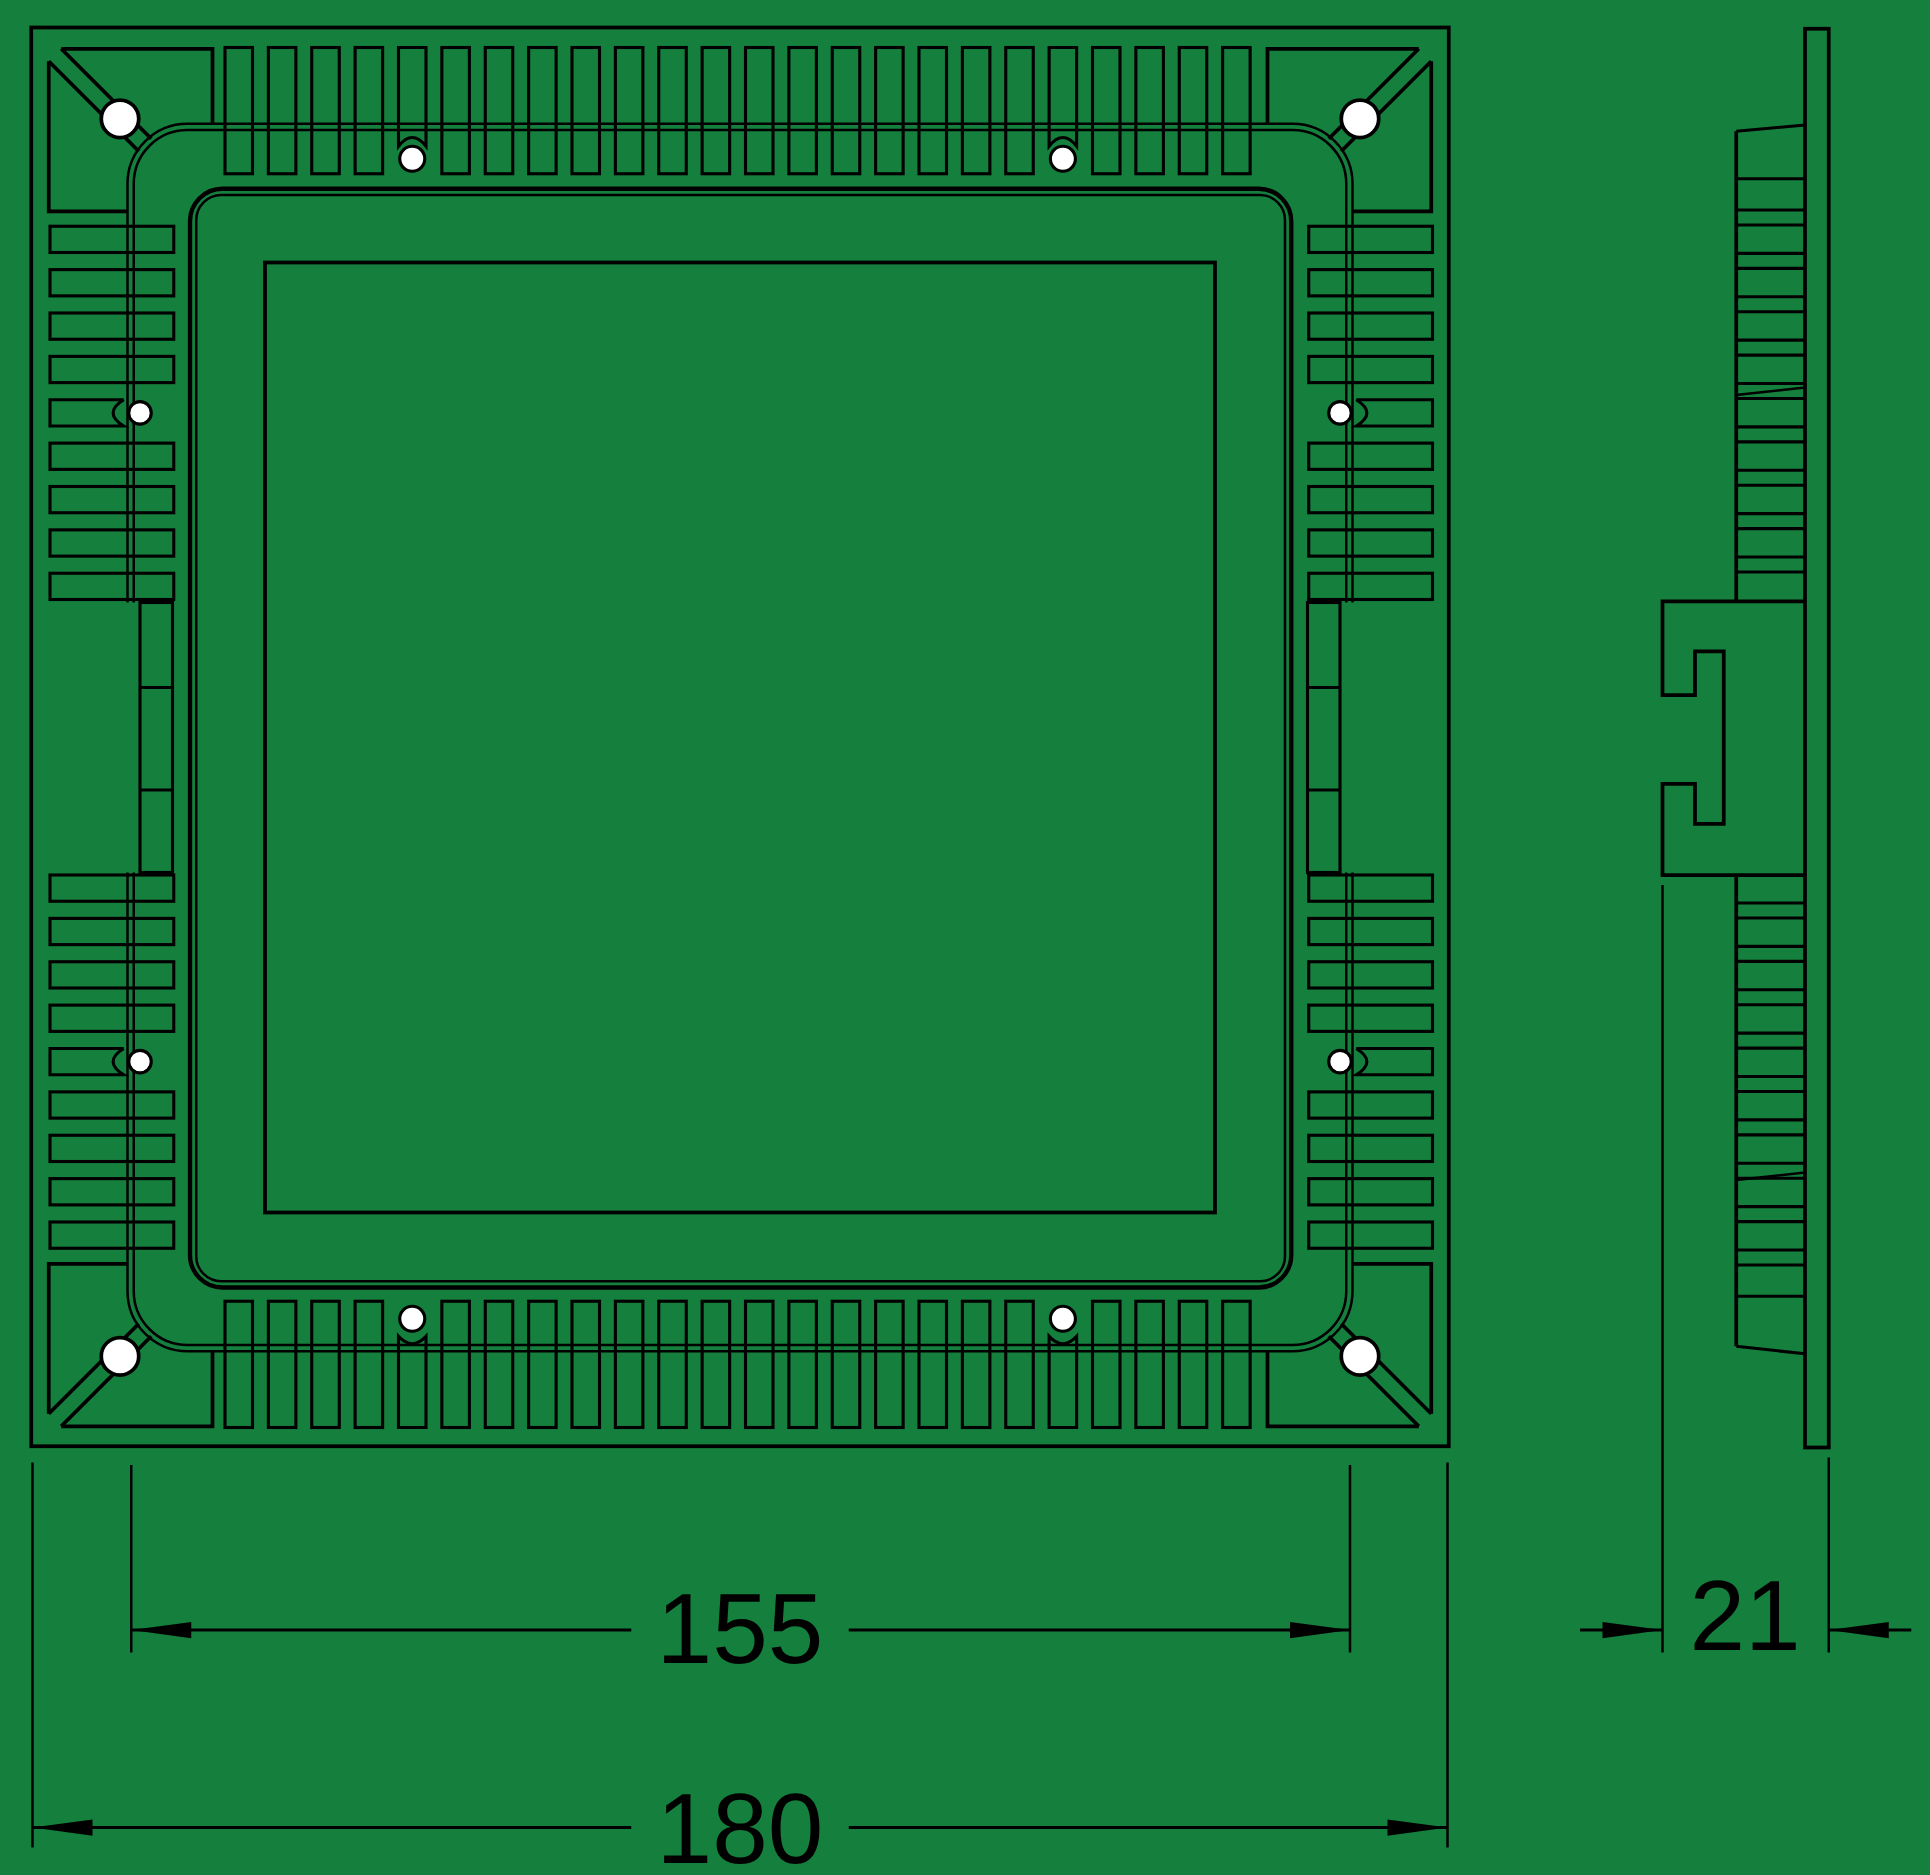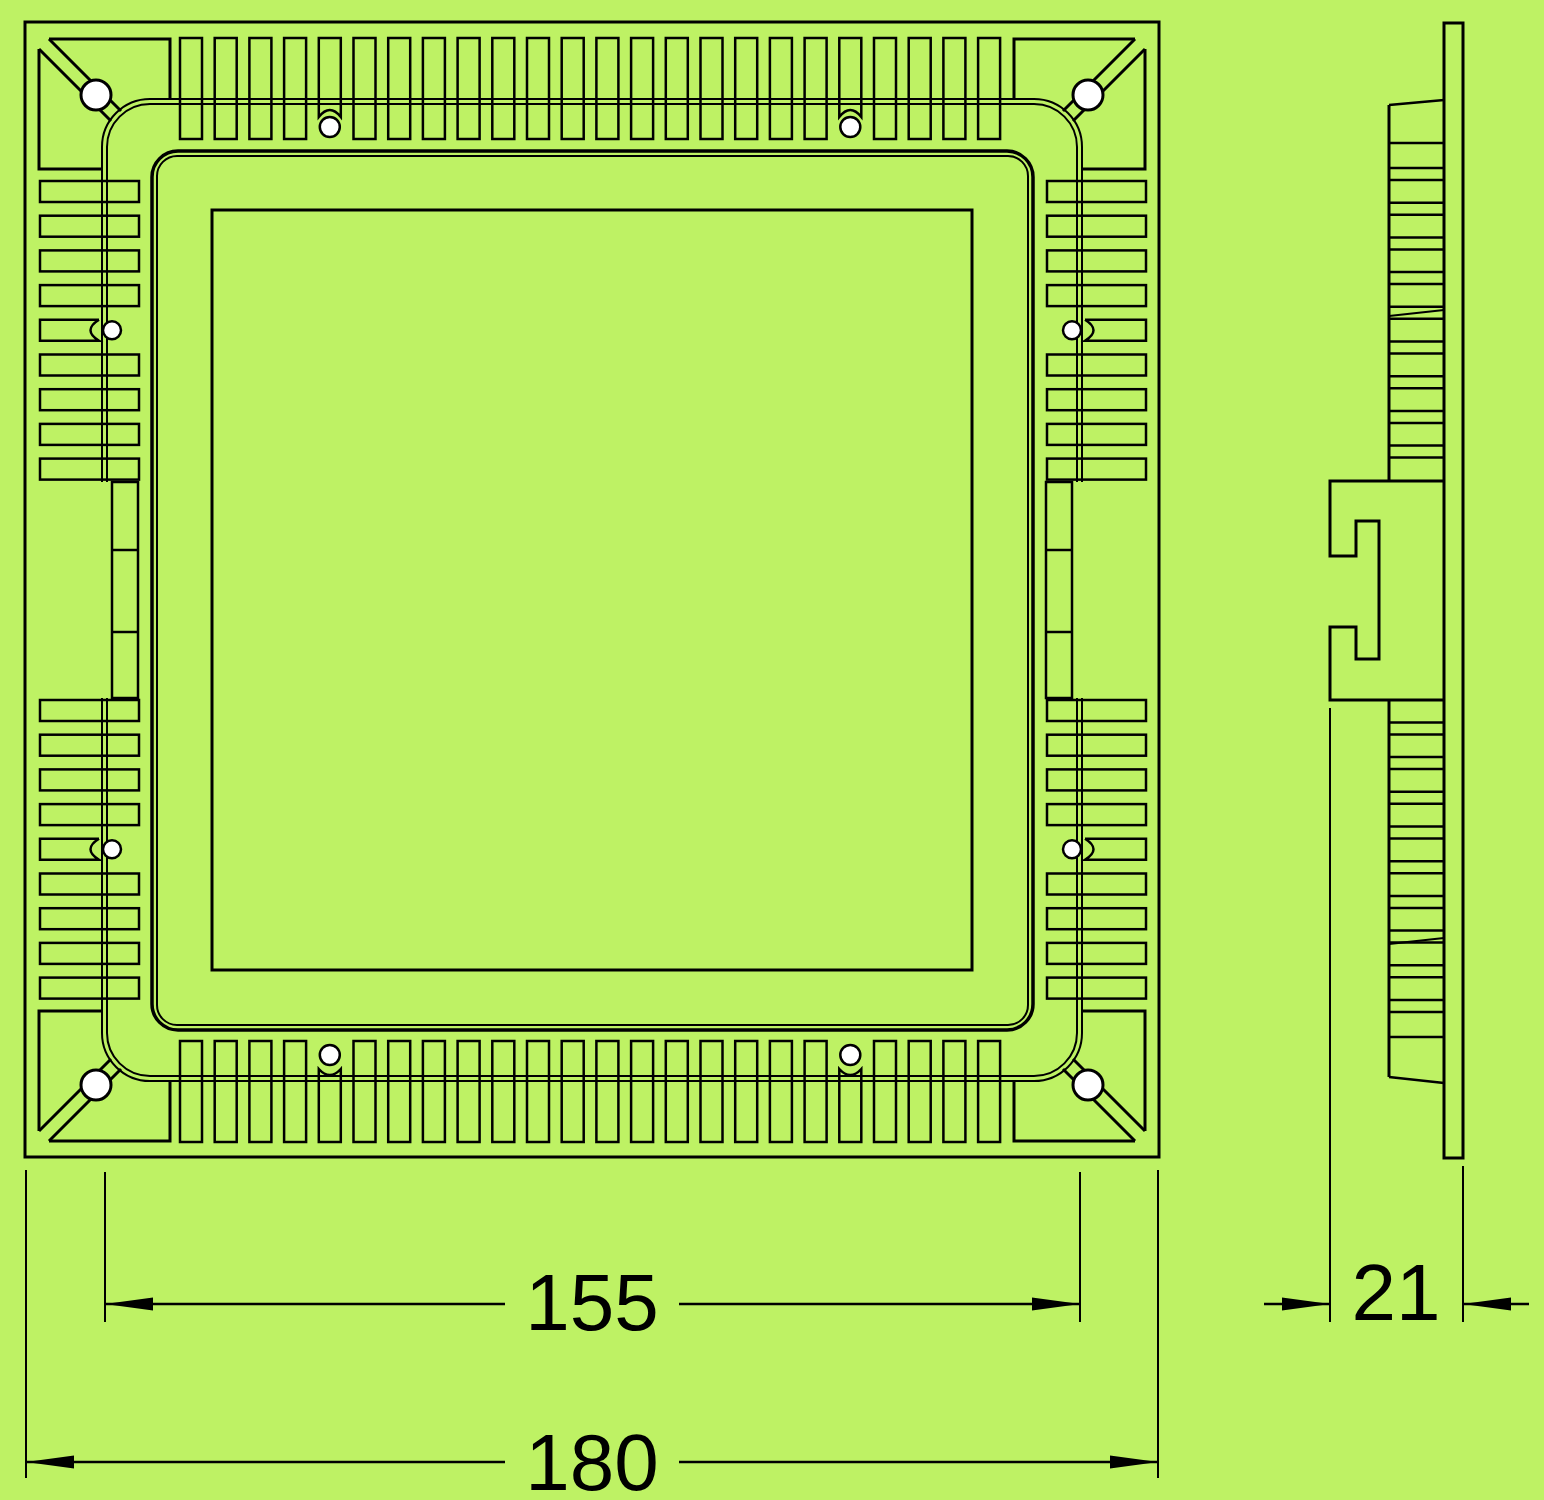--- a/index.html
+++ b/index.html
@@ -4,21 +4,21 @@
 <style>
   html, body {
     margin: 0;
     padding: 0;
     background: #ffffff;
   }
   .stage {
     position: relative;
     width: 1544px;
     height: 1500px;
-    background: #bef264;
+    background: #15803d;
     overflow: hidden;
   }
   svg { display: block; }
   .dim-text {
     font-family: "Liberation Sans", "DejaVu Sans", sans-serif;
     font-size: 80px;
     fill: #000000;
   }
 </style>
 </head>

